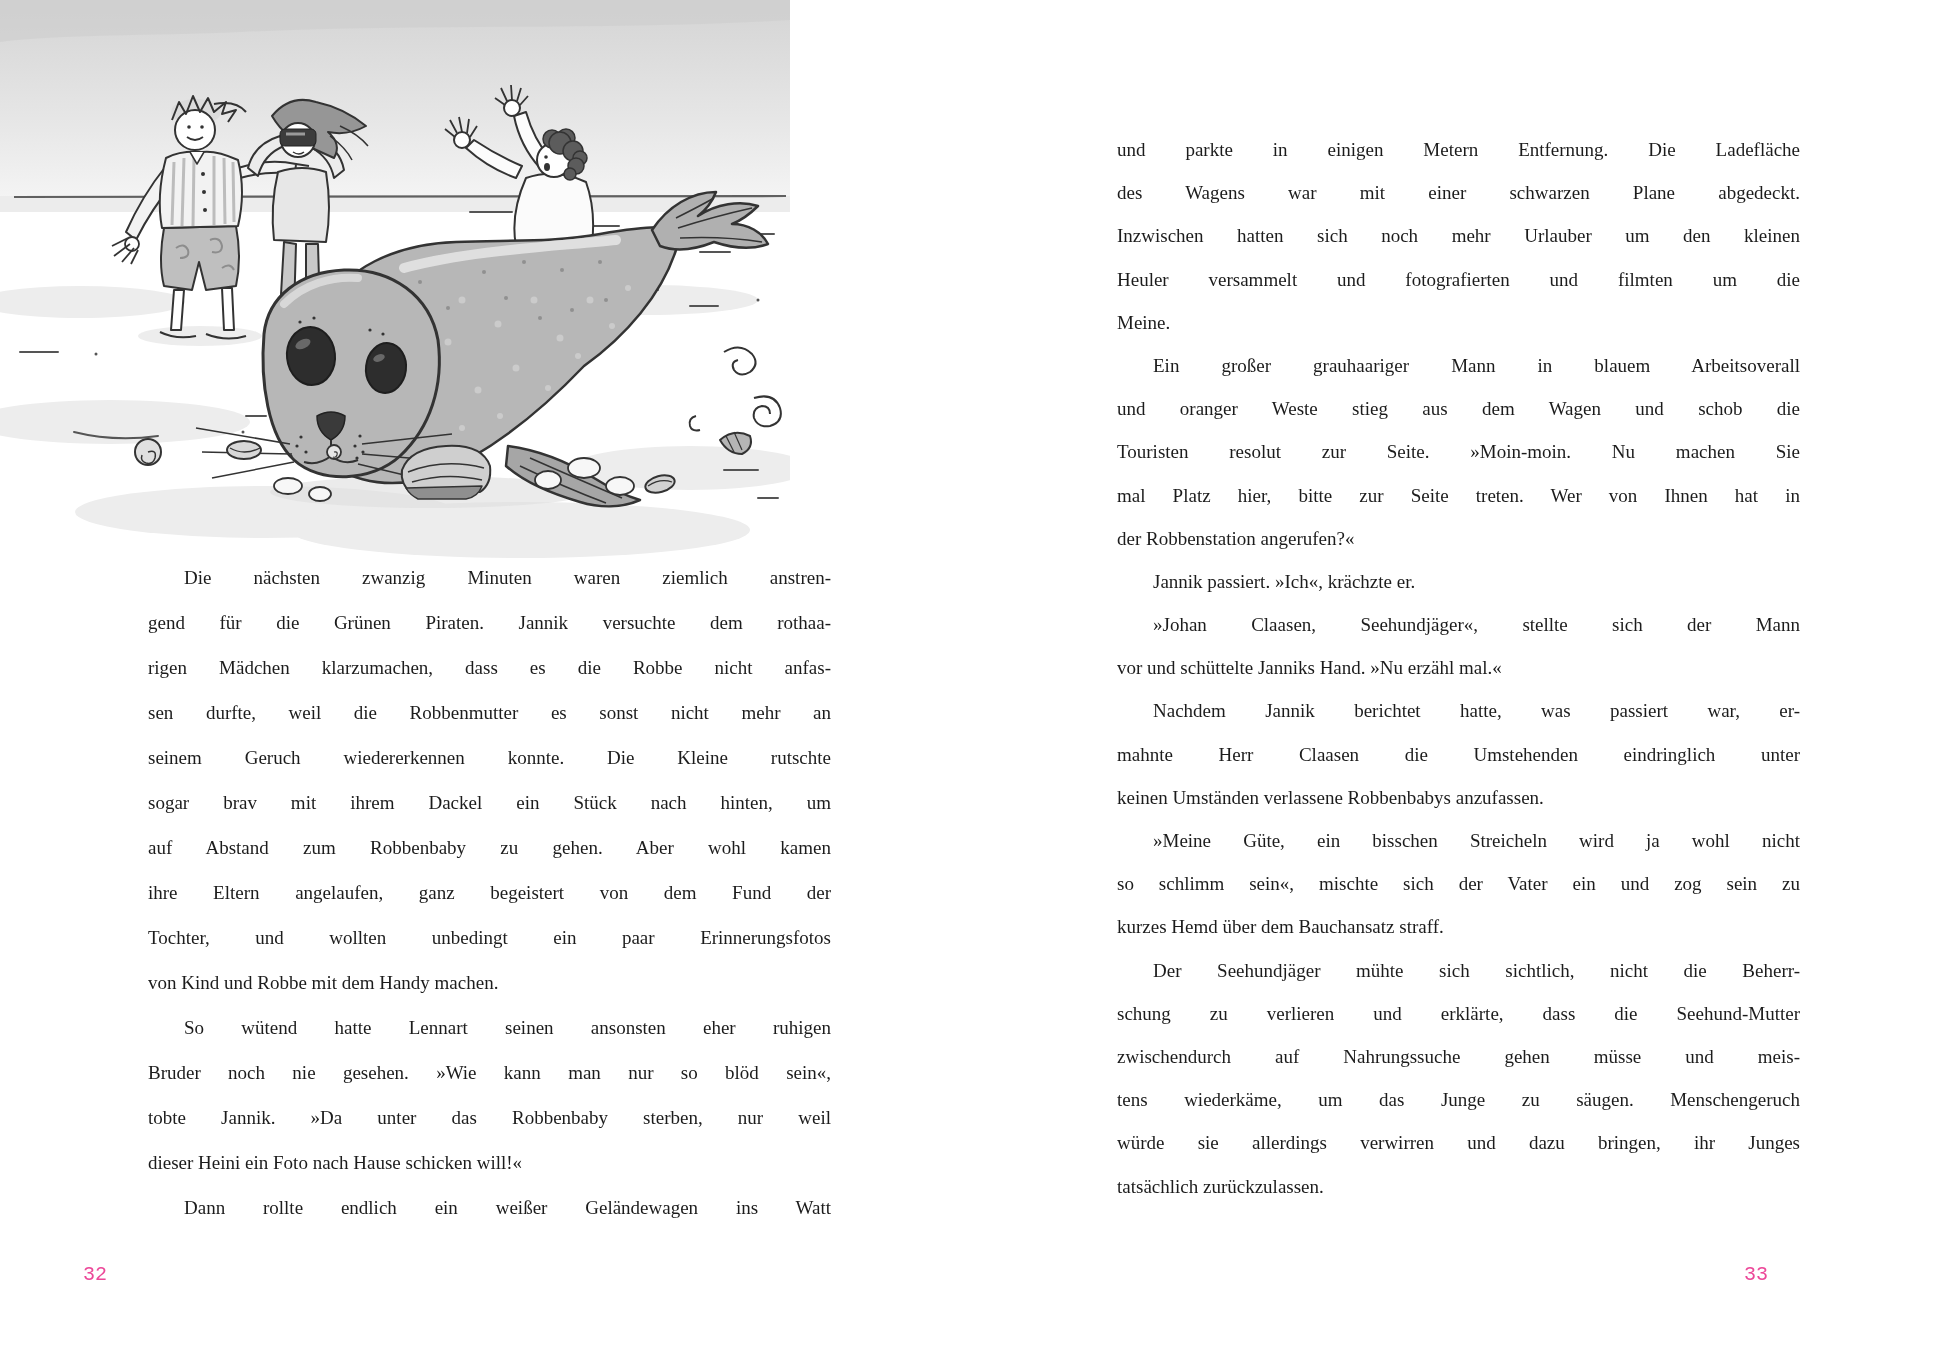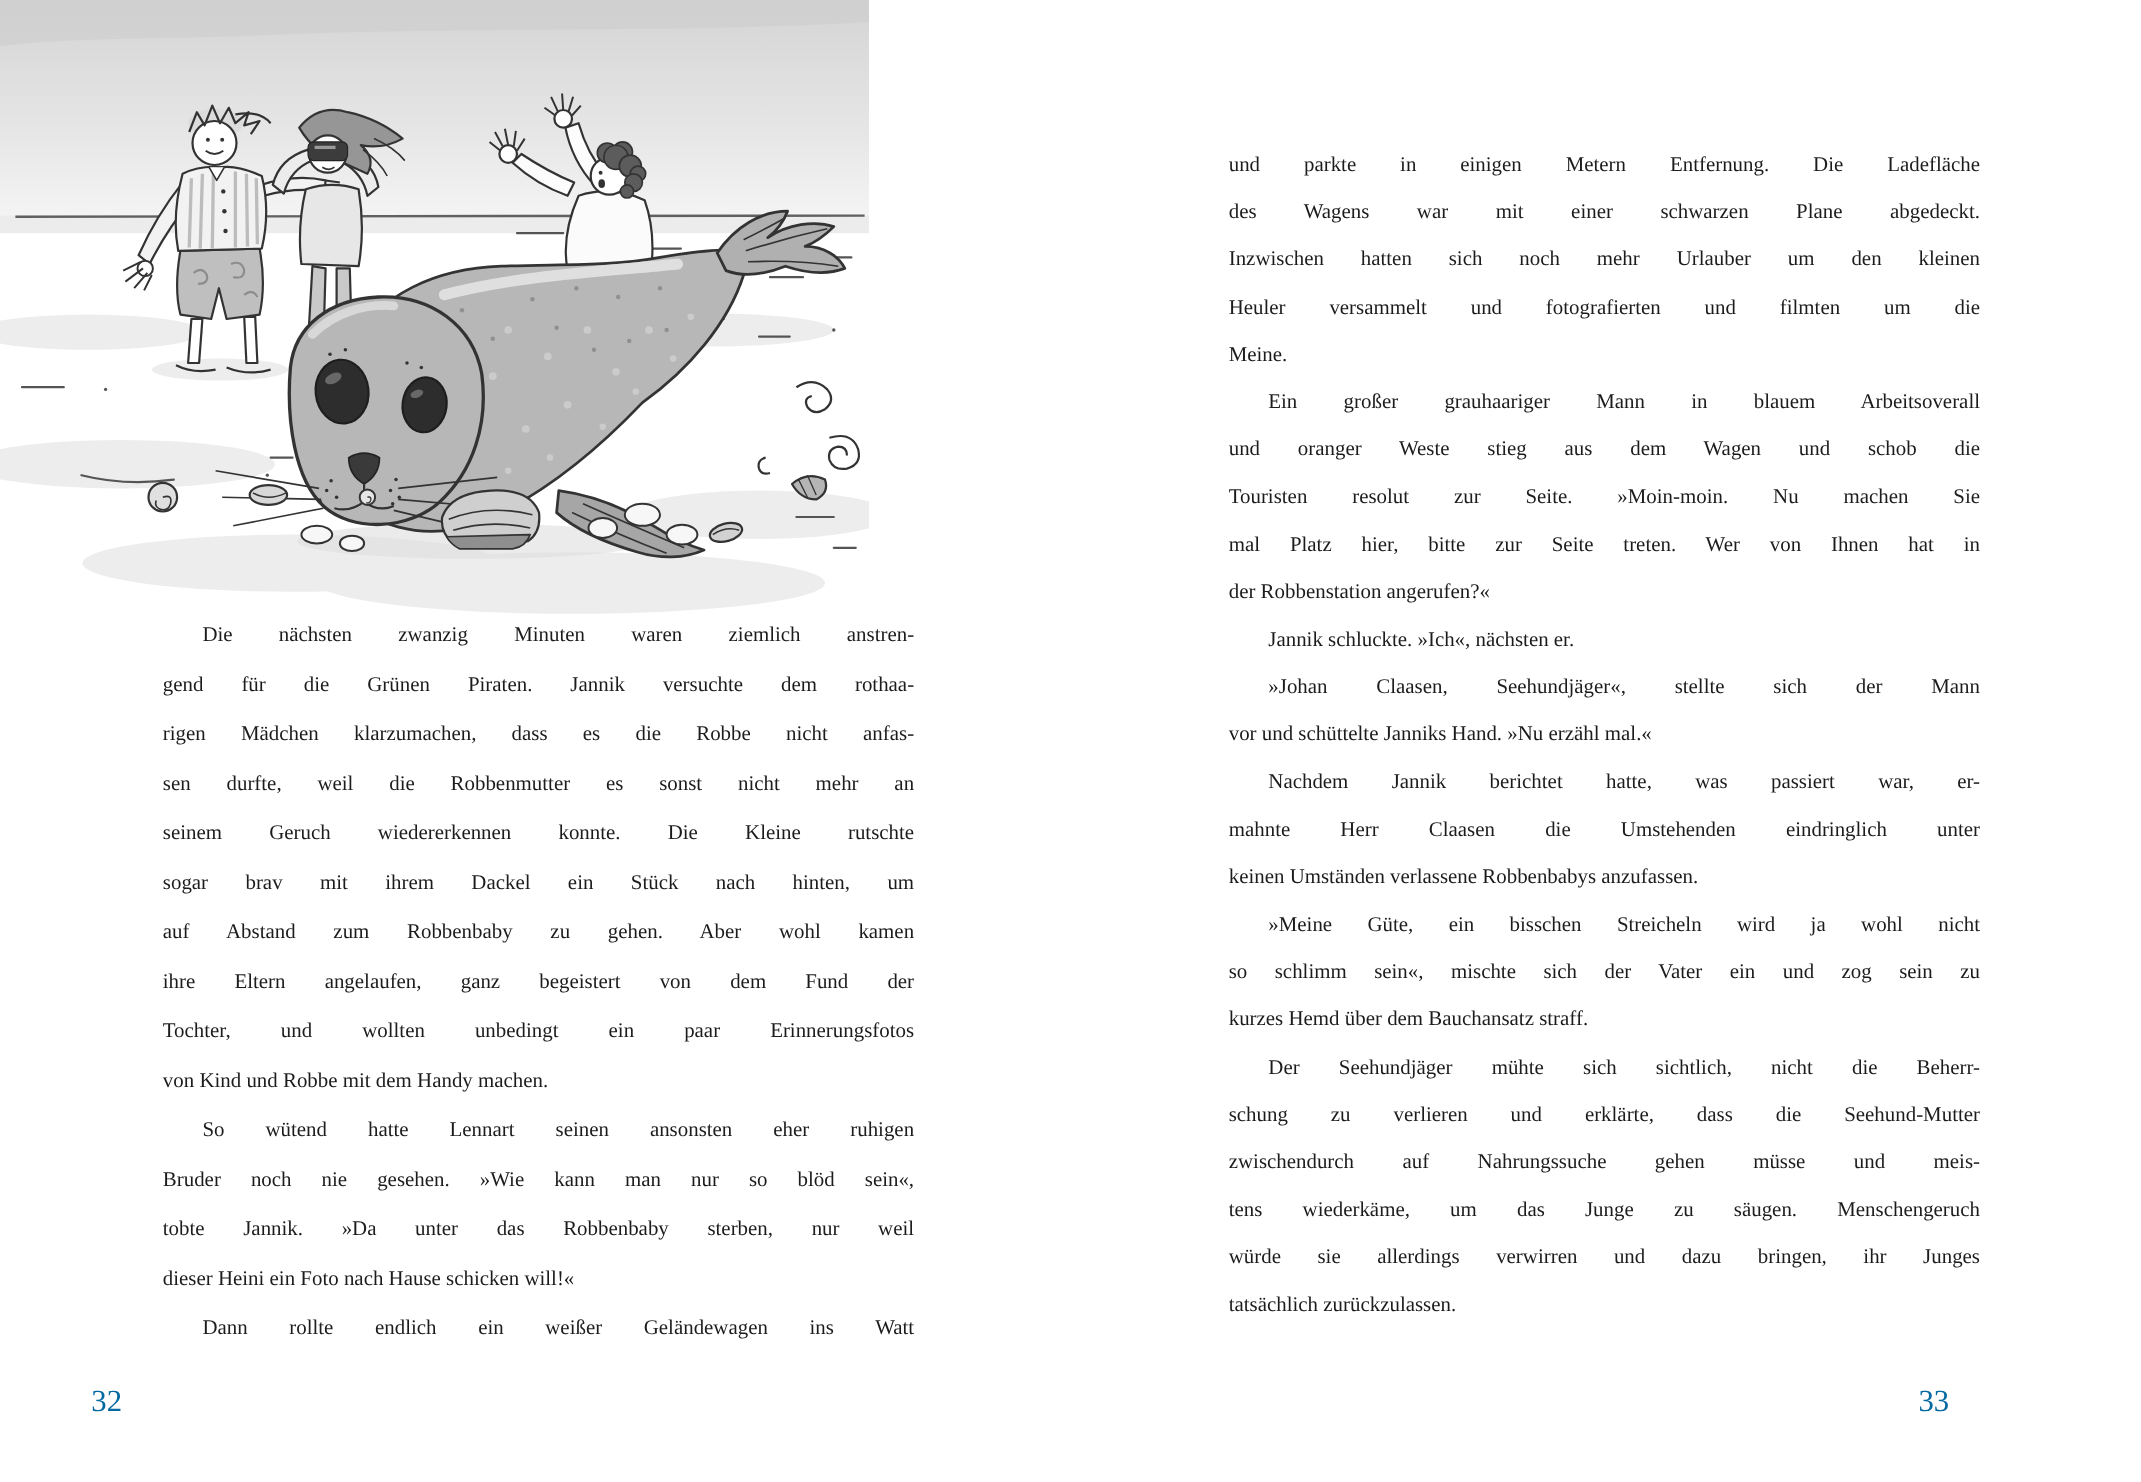--- a/index.html
+++ b/index.html
@@ -28,23 +28,23 @@
     overflow: hidden;
     white-space: nowrap;
   }
   .page-left  .line { line-height: 45px;   height: 45px; }
   .page-right .line { line-height: 43.2px; height: 43.2px; }
   .line.indent { padding-left: 36px; }
   .line.end { text-align-last: left; }
 
   .pagenum {
     position: absolute;
-    font-family: Liberation Serif, serif;
-    font-size: 28px; line-height: 26px;
-    color: #0369a1;
+    font-family: Liberation Mono, monospace;
+    font-size: 20px; line-height: 26px;
+    color: #ec4899;
   }
   .pagenum-left  { left: 83px;   top: 1262px; }
   .pagenum-right { left: 1744px; top: 1262px; }
 </style>
 </head>
 <body>
 
 <div class="spread">
 
   <figure class="illustration" role="img" aria-label="Drei Kinder stehen im Watt hinter einem jungen Seehund, der zwischen Muscheln und Steinen im Sand liegt">
@@ -273,21 +273,21 @@
         <div class="line">und parkte in einigen Metern Entfernung. Die Ladefläche</div>
         <div class="line">des Wagens war mit einer schwarzen Plane abgedeckt.</div>
         <div class="line">Inzwischen hatten sich noch mehr Urlauber um den kleinen</div>
         <div class="line">Heuler versammelt und fotografierten und filmten um die</div>
         <div class="line end">Meine.</div>
         <div class="line indent">Ein großer grauhaariger Mann in blauem Arbeitsoverall</div>
         <div class="line">und oranger Weste stieg aus dem Wagen und schob die</div>
         <div class="line">Touristen resolut zur Seite. »Moin-moin. Nu machen Sie</div>
         <div class="line">mal Platz hier, bitte zur Seite treten. Wer von Ihnen hat in</div>
         <div class="line end">der Robbenstation angerufen?«</div>
-        <div class="line indent end">Jannik schluckte. »Ich«, nächsten er.</div>
+        <div class="line indent end">Jannik passiert. »Ich«, krächzte er.</div>
         <div class="line indent">»Johan Claasen, Seehundjäger«, stellte sich der Mann</div>
         <div class="line end">vor und schüttelte Janniks Hand. »Nu erzähl mal.«</div>
         <div class="line indent">Nachdem Jannik berichtet hatte, was passiert war, er-</div>
         <div class="line">mahnte Herr Claasen die Umstehenden eindringlich unter</div>
         <div class="line end">keinen Umständen verlassene Robbenbabys anzufassen.</div>
         <div class="line indent">»Meine Güte, ein bisschen Streicheln wird ja wohl nicht</div>
         <div class="line">so schlimm sein«, mischte sich der Vater ein und zog sein zu</div>
         <div class="line end">kurzes Hemd über dem Bauchansatz straff.</div>
         <div class="line indent">Der Seehundjäger mühte sich sichtlich, nicht die Beherr-</div>
         <div class="line">schung zu verlieren und erklärte, dass die Seehund-Mutter</div>

